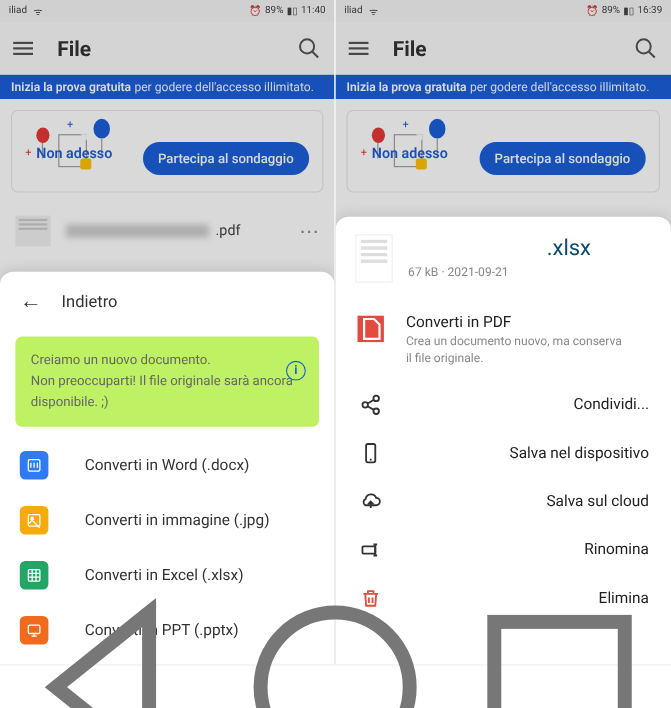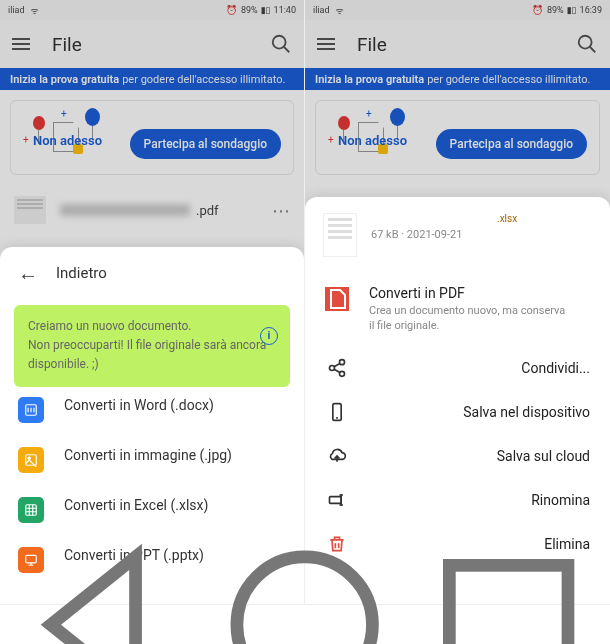--- a/index.html
+++ b/index.html
@@ -8,21 +8,21 @@
   .phone { width: 305px; height: 644px; position: relative; overflow: hidden; }
   .phone-left { border-right: 1px solid #eee; }
   
   .statusbar { height: 20px; background: #f5f5f5; display: flex; align-items: center; justify-content: space-between; padding: 0 8px; font-size: 9px; color: #444; }
   .statusbar .sb-left { display: flex; align-items: center; gap: 6px; }
   .statusbar .sb-right { display: flex; align-items: center; gap: 3px; }
   
   .topbar { height: 48px; display: flex; align-items: center; padding: 0 12px; background: #fafafa; }
   .topbar .menu-icon { width: 22px; height: 22px; display: flex; flex-direction: column; justify-content: center; gap: 3px; margin-right: 18px; }
   .topbar .menu-icon span { display: block; height: 2px; background: #555; width: 18px; }
-  .topbar .title { font-size: 19px; font-weight: 400; color: #333; flex: 1; }
+  .topbar .title { font-size: 19px; font-weight: 700; color: #333; flex: 1; }
   .topbar .search-icon { width: 22px; height: 22px; }
   
   .banner { height: 22px; background: #1B5FD9; color: #fff; font-size: 11px; display: flex; align-items: center; padding: 0 10px; white-space: nowrap; overflow: hidden; }
   .banner strong { font-weight: 600; }
   .banner span { opacity: 0.95; margin-left: 3px; }
   
   .promo { margin: 10px 10px; border: 1px solid #e6e6e6; border-radius: 6px; height: 75px; position: relative; padding: 8px 12px; display: flex; align-items: center; }
   .promo .balloons { width: 95px; height: 60px; position: relative; }
   .promo .balloon-red { position: absolute; width: 12px; height: 14px; background: #E53935; border-radius: 50%; left: 10px; top: 8px; }
   .promo .balloon-red::after { content:''; position:absolute; left:5px; top:14px; width:1px; height:14px; background:#999; }
@@ -46,36 +46,36 @@
   .file-row .more { margin-left:auto; font-size:18px; color:#888; }
   
   
   .sheet { position: absolute; left: 0; right: 0; bottom: 0; background: #fff; border-radius: 12px 12px 0 0; box-shadow: 0 -2px 12px rgba(0,0,0,0.1); }
   .sheet-l { top: 247px; }
   .sheet-header { display: flex; align-items: center; padding: 14px 18px; gap: 18px; }
   .sheet-header .back-arrow { font-size: 20px; color: #333; }
   .sheet-header .back-title { font-size: 15px; color: #333; }
   .infobox { margin: 6px 14px 10px; background: #bef264; border-radius: 6px; padding: 12px 14px; font-size: 12px; color: #666; line-height: 1.6; position: relative; }
   .infobox .info-icon { position: absolute; right: 12px; top: 22px; width: 18px; height: 18px; border: 1.5px solid #1B5FD9; border-radius: 50%; color:#1B5FD9; font-size:11px; display:flex; align-items:center; justify-content:center; font-weight:bold; }
-  .option-row { height: 50px; display: flex; padding: 0 18px; gap: 20px; }
+  .option-row { height: 50px; display: flex; align-items: center; padding: 0 18px; gap: 33px; }
   .option-row .opt-icon { width: 26px; height: 26px; border-radius: 5px; display:flex; align-items:center; justify-content:center; }
   .option-row .opt-icon svg { width:14px; height:14px; }
   .i-blue  { background:#2F7BF6; } 
   .i-yellow{ background:#F5AB0C; } 
   .i-green { background:#22A565; } 
   .i-orange{ background:#F26A1B; } 
   .i-red   { background:#E04C3E; } 
   .option-row .opt-label { font-size: 14px; color: #333; }
   
   
   .sheet-r { top: 197px; }
   .sheet-file { display:flex; align-items:flex-start; padding: 16px 18px; gap:14px; }
   .sheet-file .thumb { width: 34px; height: 44px; border:1px solid #eee; background:#fff; padding:4px; display:flex; flex-direction:column; gap:3px; }
   .sheet-file .thumb span { height:3px; background:#ddd; }
-  .sheet-file .fname { font-size:10px; color:#a16207; display:flex; align-items:center; gap:6px; }
+  .sheet-file .fname { font-size:20px; color:#0c4a6e; display:flex; align-items:center; gap:6px; }
   .sheet-file .meta { font-size:11px; color:#888; margin-top:4px; }
   .r-row { display:flex; align-items:flex-start; padding: 12px 20px; gap: 20px; }
   .r-row.center { align-items: center; justify-content: space-between; }
   .r-row .r-icon { width:24px; display:flex; align-items:center; justify-content:center; flex-shrink:0; margin-top:2px; }
   .r-row.center .r-icon { margin-top:0; }
   .r-row .r-text .r-title { font-size:14px; color:#222; }
   .r-row .r-text .r-sub { font-size:11px; color:#888; margin-top:2px; line-height:1.4; max-width:200px; }
   
   .wide-navbar { position: absolute; left:0; right:0; bottom:0; height:40px; background:#fff; border-top:1px solid #eee; display:flex; align-items:center; justify-content:space-around; }
 </style>

